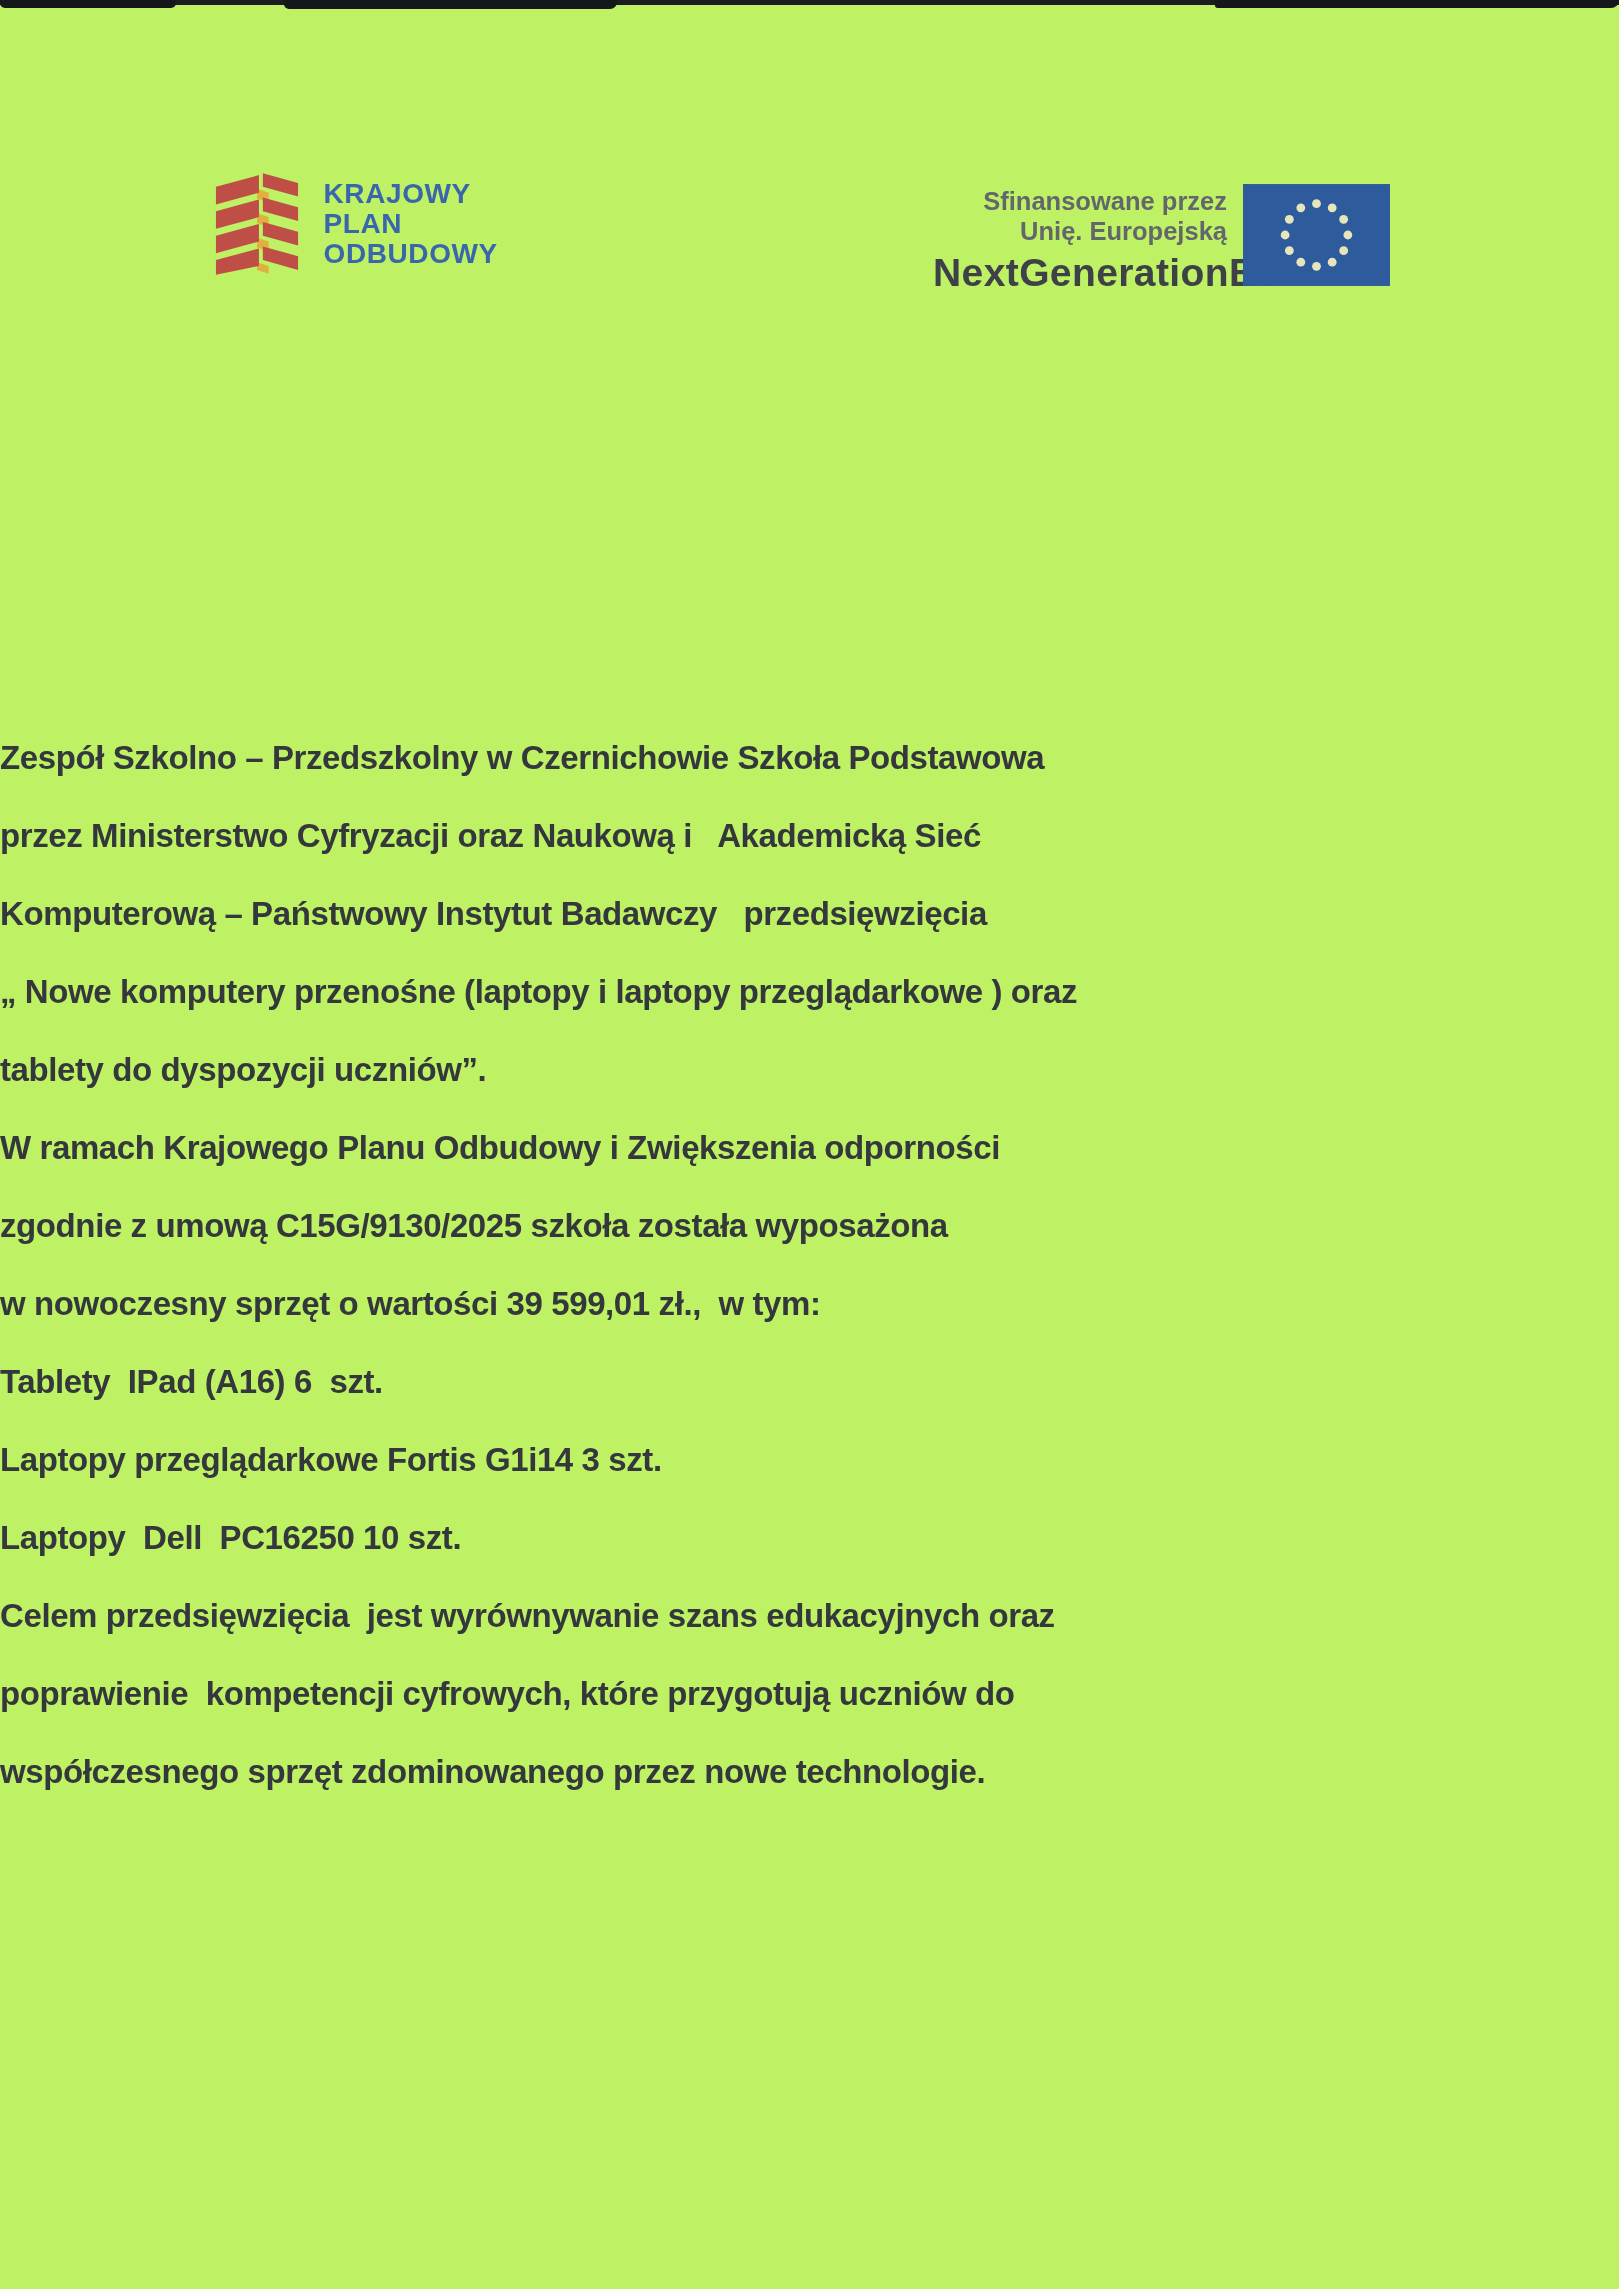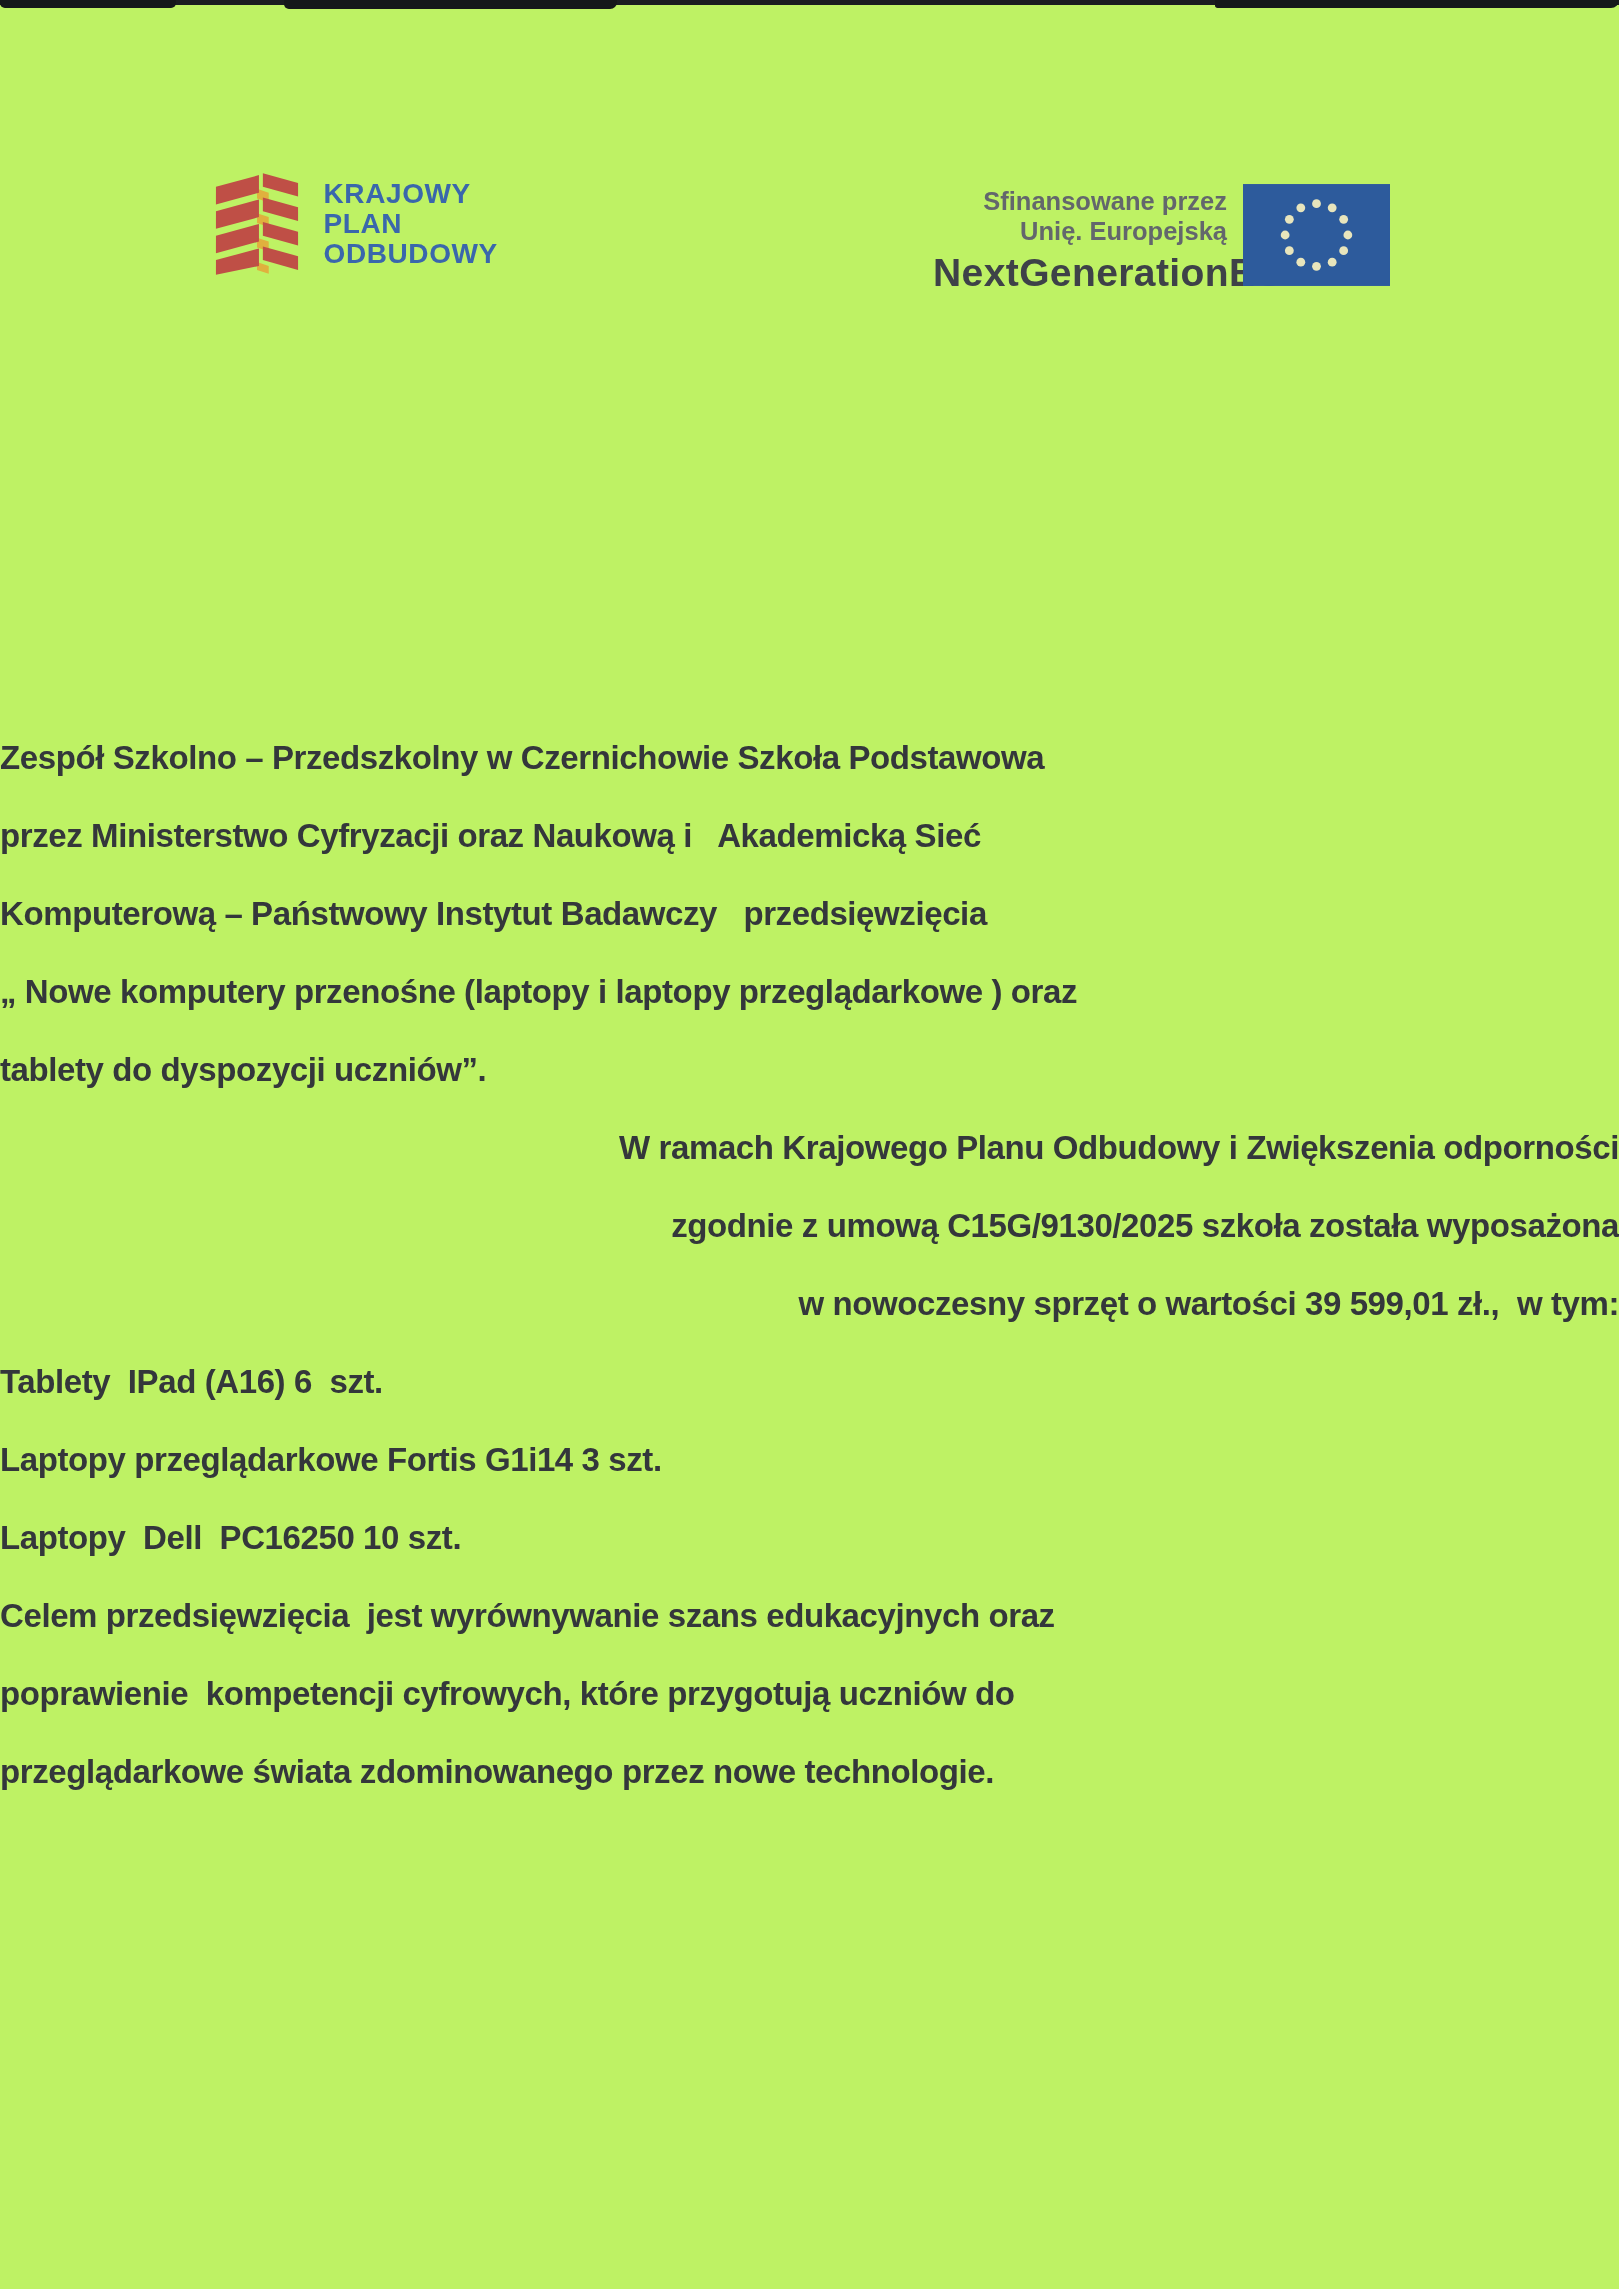--- a/index.html
+++ b/index.html
@@ -36,21 +36,21 @@
   .eu-line.bold{font-size:39px;font-weight:700;color:#3e4248;letter-spacing:0.4px;margin-top:12px;}
   .eu-flag{position:absolute;left:1243px;top:184px;line-height:0;}
 
   
   .title-block{position:absolute;left:204px;top:502px;width:994px;}
   .doc-title{font-size:39px;font-weight:700;color:#393d42;white-space:pre;letter-spacing:-0.2px;}
   .doc-subtitle{margin-top:32px;text-align:center;font-size:35px;font-weight:700;color:#393d42;white-space:pre;}
 
   .body-text{position:absolute;top:719px;left:0;width:100%;font-size:33px;font-weight:700;letter-spacing:-0.4px;color:#34373b;}
   .line{height:78px;line-height:78px;white-space:pre;text-align:left;}
-  .line.left{text-align:right;}
+  .line.left{text-align:left;}
 </style>
 </head>
 <body>
 
 <div class="page">
 
   <div class="top-edge">
     <div class="blob1"></div>
       <div class="blob2"></div>
       <div class="blob3"></div>
@@ -120,17 +120,17 @@
     <div class="line">„ Nowe komputery przenośne (laptopy i laptopy przeglądarkowe ) oraz</div>
     <div class="line">tablety do dyspozycji uczniów”.</div>
     <div class="line left">W ramach Krajowego Planu Odbudowy i Zwiększenia odporności</div>
     <div class="line left">zgodnie z umową C15G/9130/2025 szkoła została wyposażona</div>
     <div class="line left">w nowoczesny sprzęt o wartości 39 599,01 zł.,  w tym:</div>
     <div class="line">Tablety  IPad (A16) 6  szt.</div>
     <div class="line">Laptopy przeglądarkowe Fortis G1i14 3 szt.</div>
     <div class="line">Laptopy  Dell  PC16250 10 szt.</div>
     <div class="line">Celem przedsięwzięcia  jest wyrównywanie szans edukacyjnych oraz</div>
     <div class="line">poprawienie  kompetencji cyfrowych, które przygotują uczniów do</div>
-    <div class="line">przeglądarkowe świata zdominowanego przez nowe technologie.</div>
+    <div class="line">współczesnego sprzęt zdominowanego przez nowe technologie.</div>
   </div>
 
 </div>
 
 
 </body></html>

